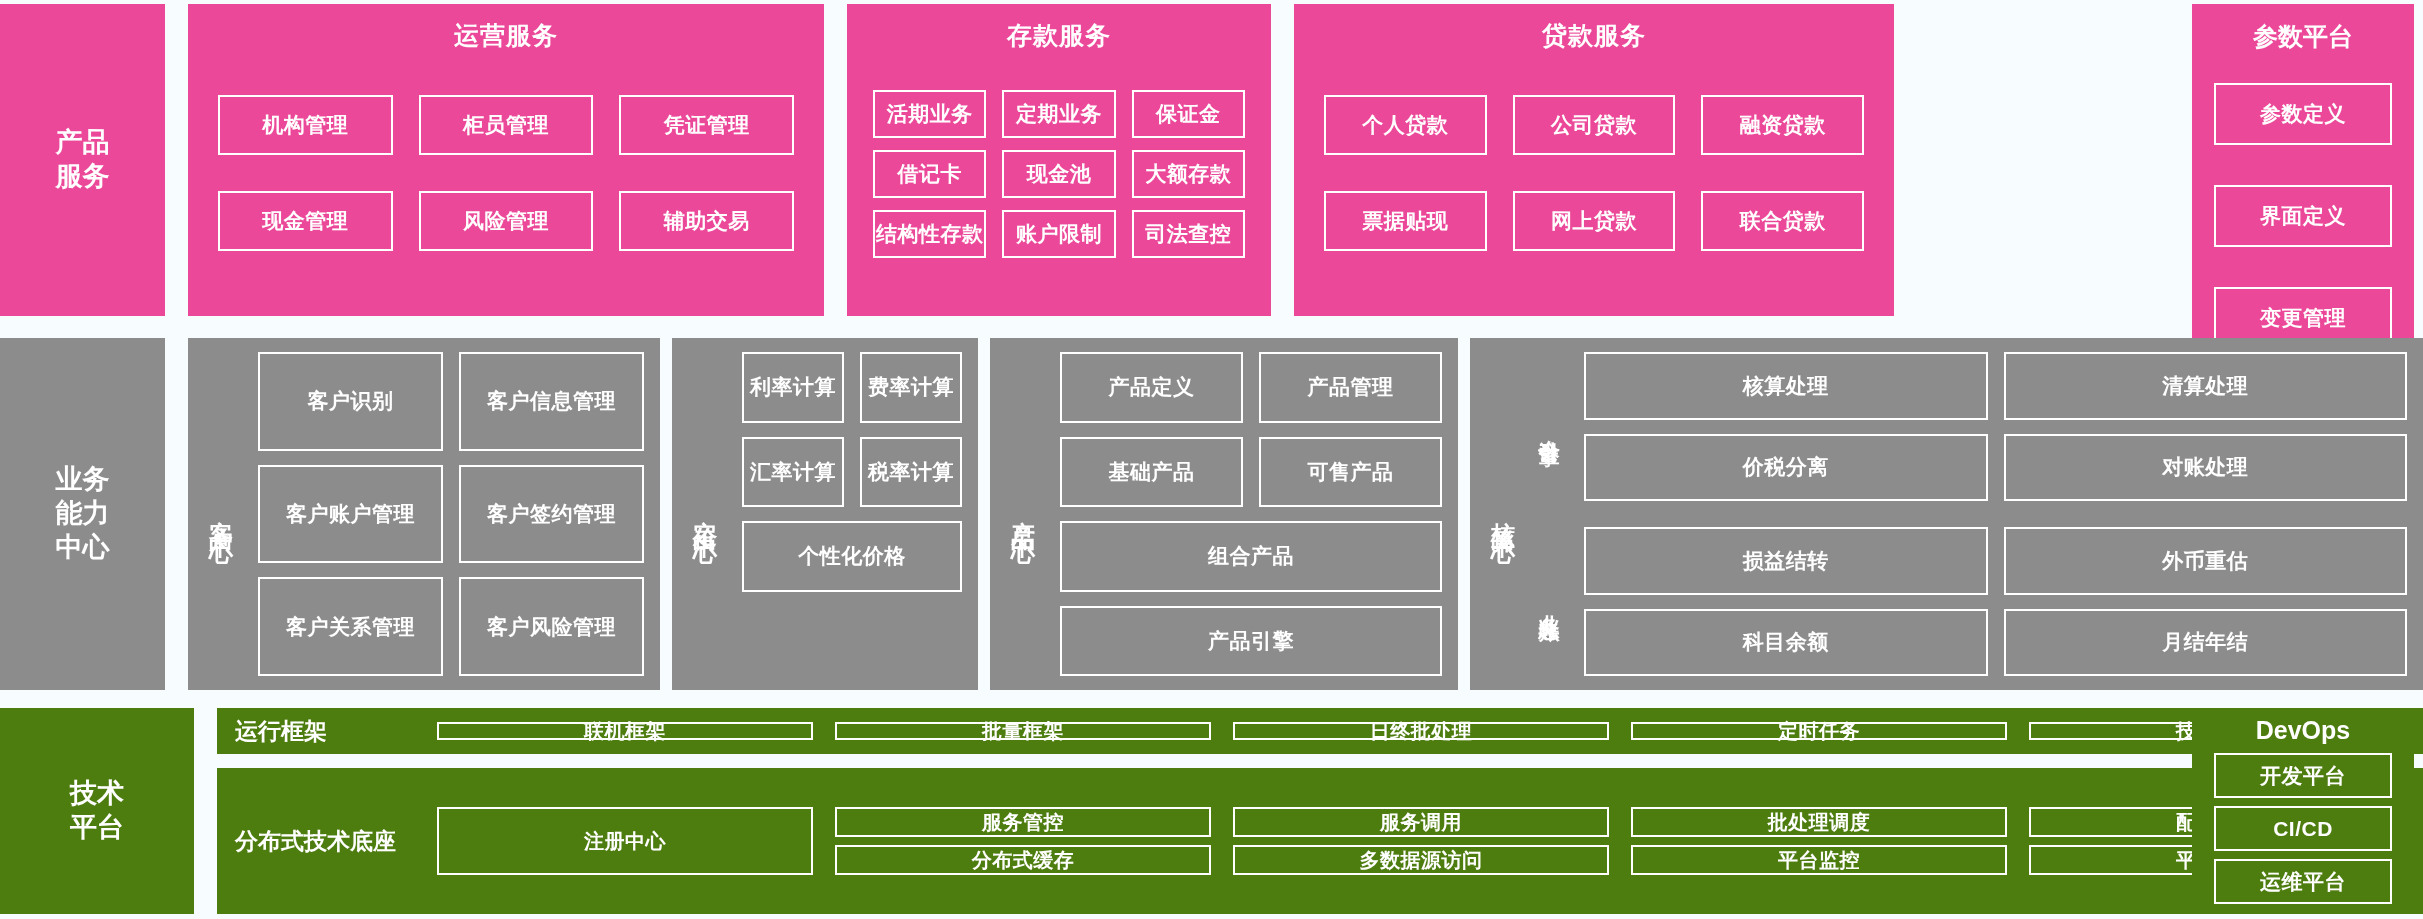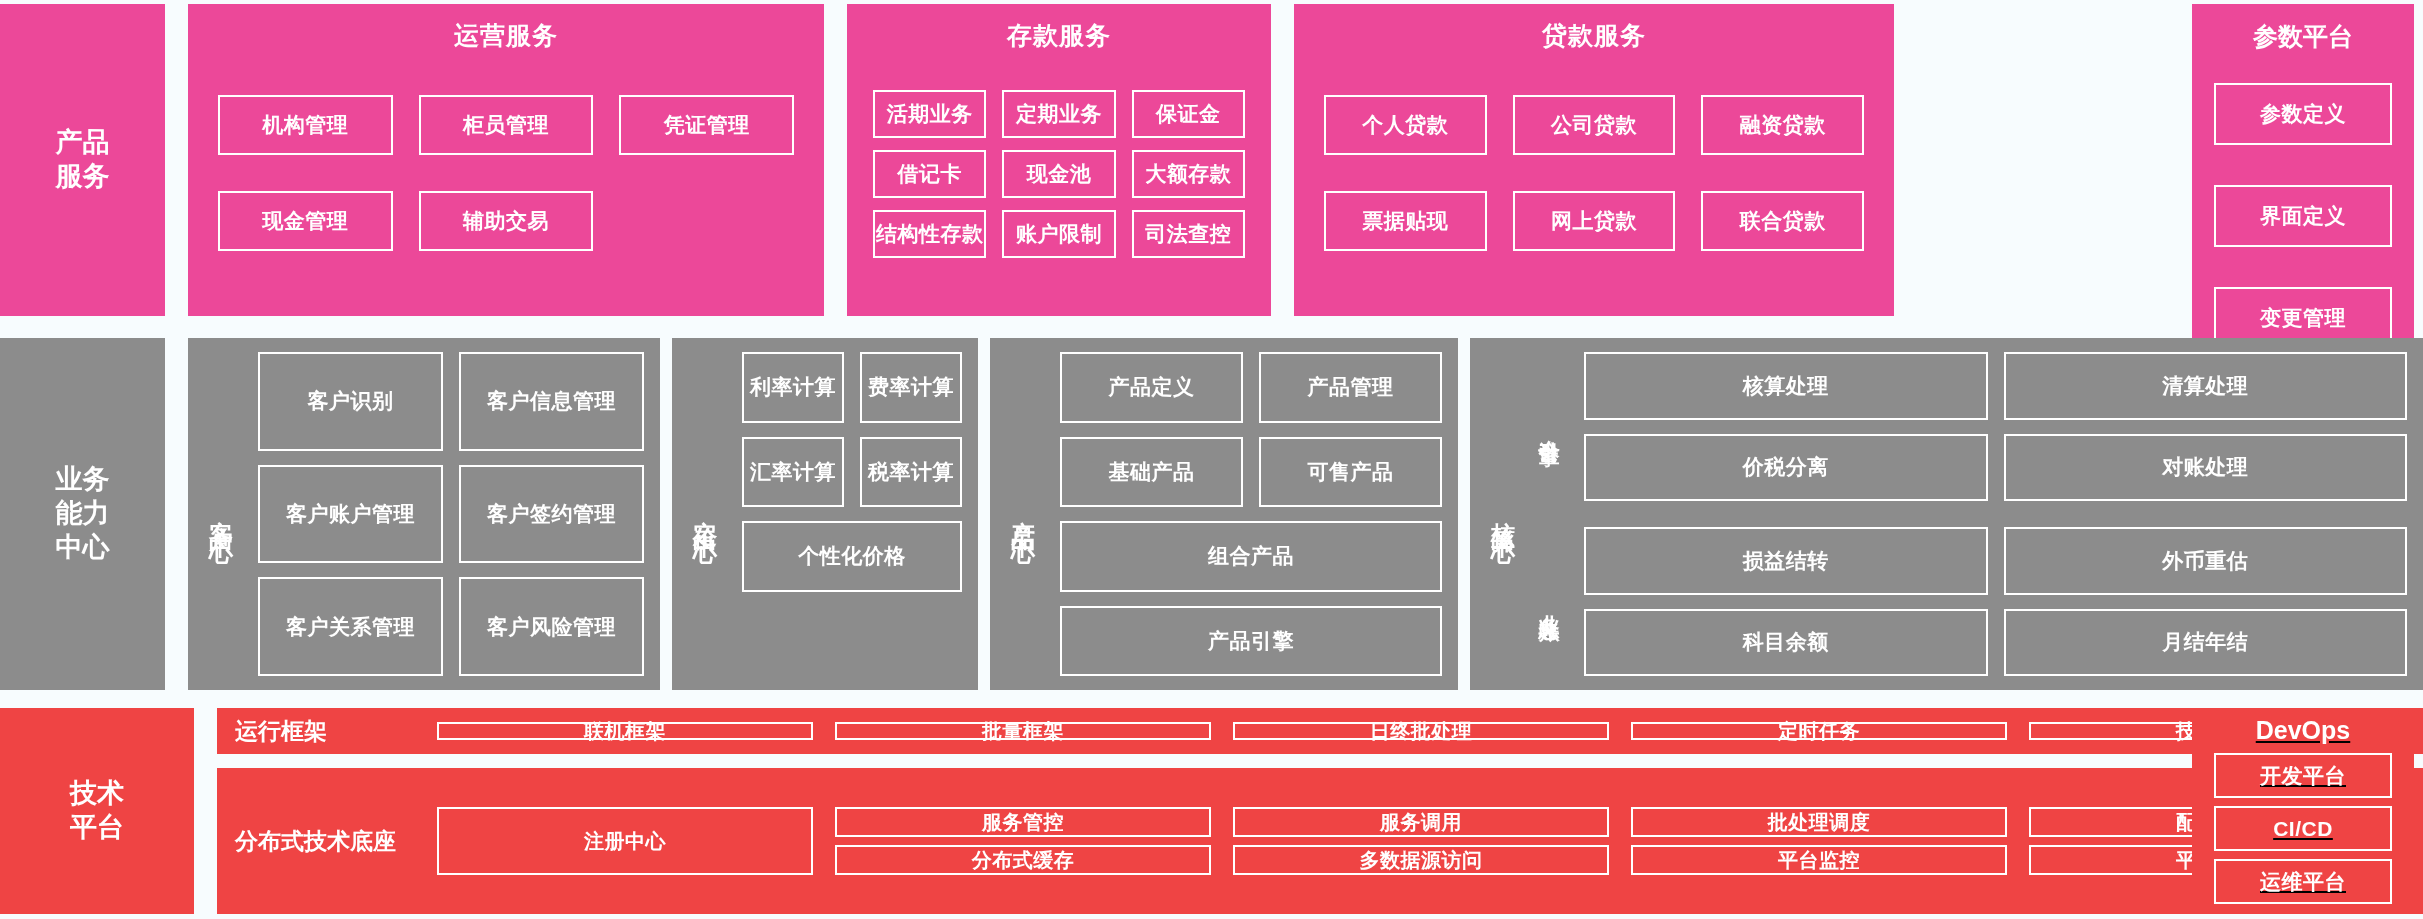--- a/index.html
+++ b/index.html
@@ -24,21 +24,21 @@
     color:#ffffff;
     font-weight:bold;
     line-height:1.25;
     box-sizing:border-box;
   }
   .rowbody{ flex:1 1 auto; display:flex; box-sizing:border-box; }
 
   
   .teal{ background:#ec4899; }
   .gray{ background:#8c8c8c; }
-  .cyan{ background:#ef4444; }
+  .cyan{ background:#4d7c0f; }
 
   
   #row1{ top:4px; height:312px; }
   #row1 .sidelabel{ width:165px; font-size:27px; }
   #row1 .rowbody{ margin-left:23px; gap:23px; }
 
   .svcgroup{
     position:relative;
     box-sizing:border-box;
     padding:10px 16px 14px 16px;
@@ -152,21 +152,21 @@
   #band-base .techcells{ grid-template-columns:repeat(5,1fr); }
   #band-base .cell{ height:30px; font-size:20px; }
   #band-base .tall{ grid-row:1 / span 2; height:auto; }
 
   
   #devops{
     position:absolute;
     left:2192px; top:708px; width:222px; height:206px;
     box-sizing:border-box;
     padding:6px 22px 10px 22px;
-    display:flex; flex-direction:column;text-decoration:underline;
+    display:flex; flex-direction:column;
   }
   #devops .grouptitle{
     text-align:center; color:#fff; font-size:25px; font-weight:bold;
     margin:2px 0 8px 0;
   }
   #devops .dlist{ flex:1 1 auto; display:flex; flex-direction:column; justify-content:space-between; gap:8px; }
   #devops .cell{ flex:1 1 0; font-size:21px; }
 </style>
 </head>
 <body>
@@ -179,20 +179,21 @@
     </div>
     <div class="rowbody">
 
       <div class="svcgroup teal" id="g-operation">
         <div class="grouptitle">运营服务</div>
         <div class="svcgrid">
           <div class="cell">机构管理</div>
           <div class="cell">柜员管理</div>
           <div class="cell">凭证管理</div>
           <div class="cell">现金管理</div>
+          <div class="cell">风险管理</div>
           <div class="cell">辅助交易</div>
         </div>
       </div>
 
       <div class="svcgroup teal" id="g-deposit">
         <div class="grouptitle">存款服务</div>
         <div class="svcgrid">
           <div class="cell">活期业务</div>
           <div class="cell">定期业务</div>
           <div class="cell">保证金</div>

